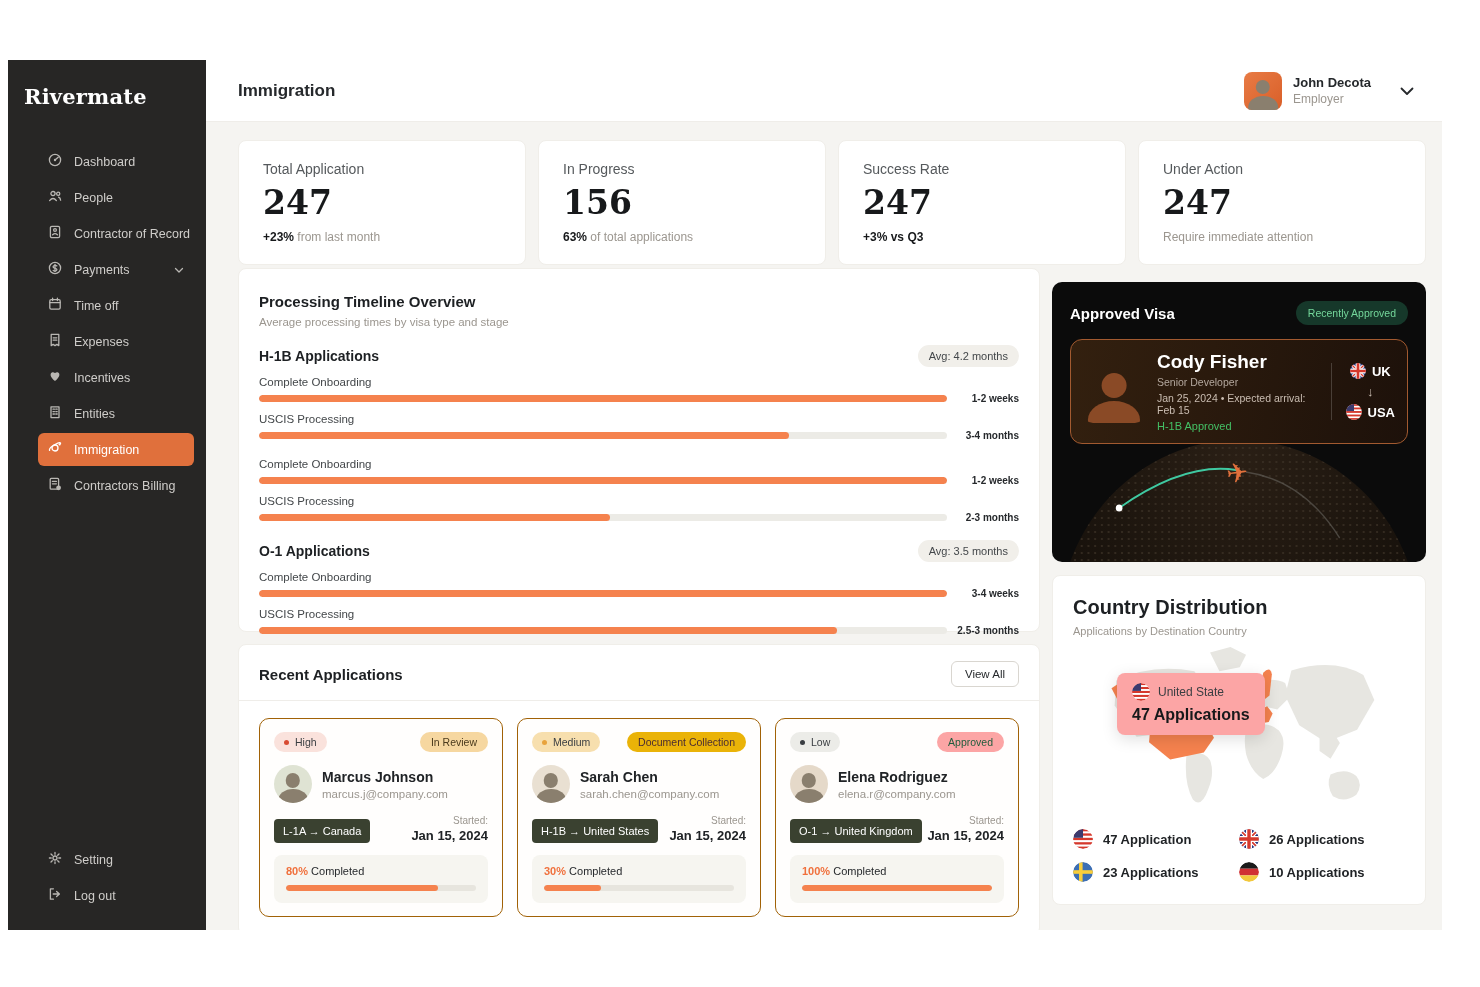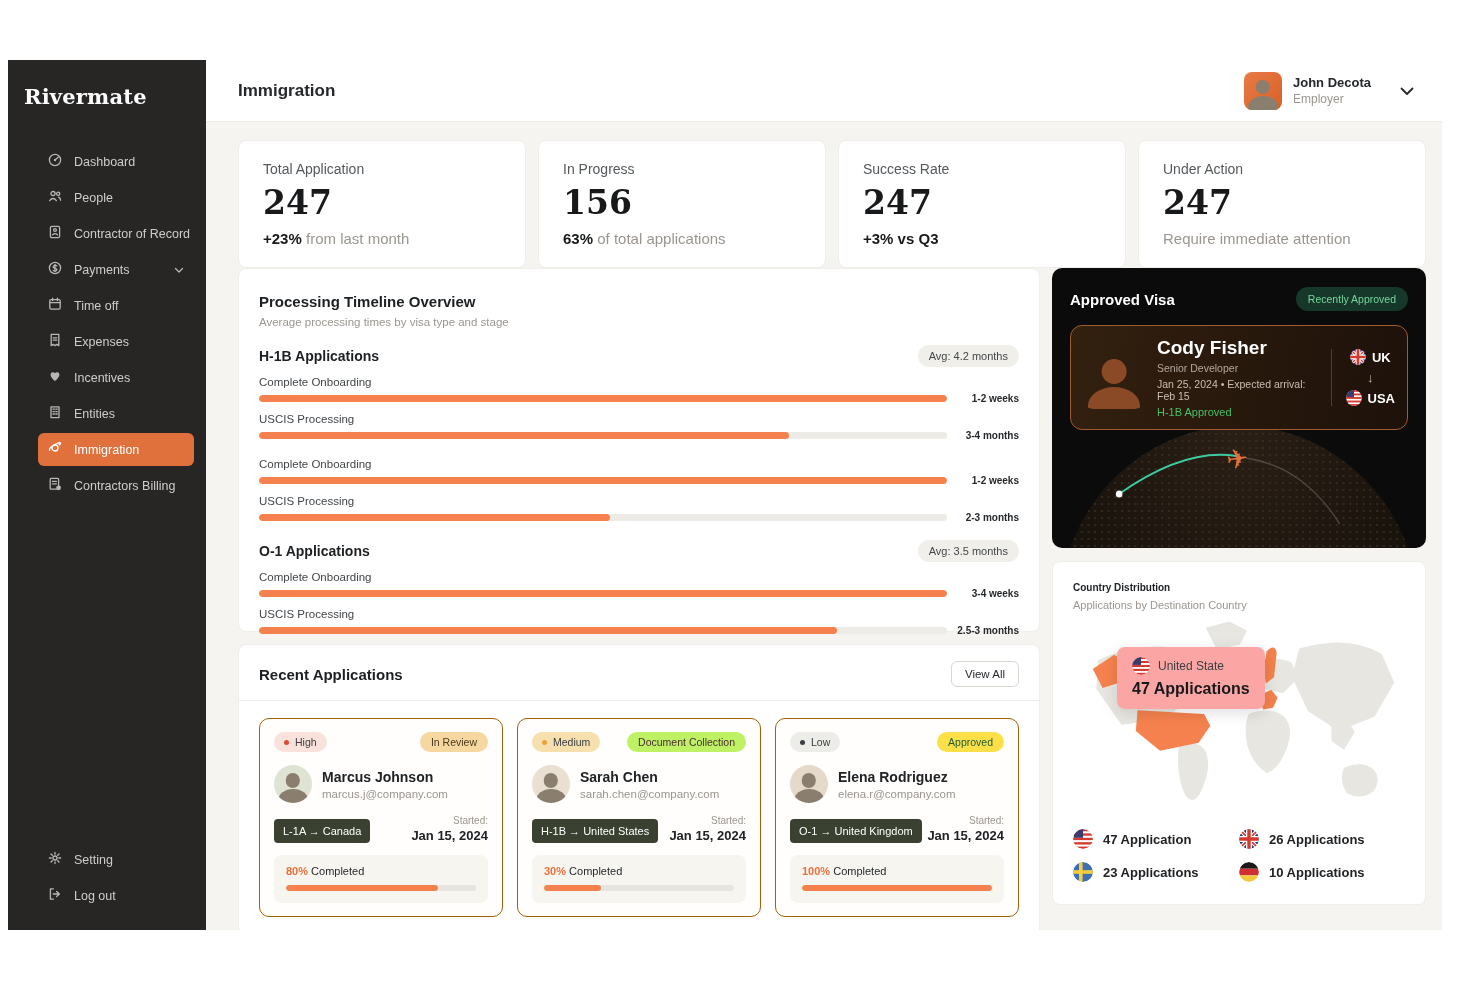--- a/index.html
+++ b/index.html
@@ -31,26 +31,26 @@
   .user-role { font-size:12px; color:#9b968f; margin-top:2px; }
   .chev { margin-left:18px; }
 
   .content { flex:1; background:#f5f4f1; padding:18px 16px 0 32px; overflow:hidden; }
 
   
   .stats-row { display:grid; grid-template-columns:repeat(4,1fr); gap:12px; height:120px; }
   .stat-card { background:#fff; border:1px solid #f0eee9; border-radius:8px; padding:20px 24px; }
   .stat-label { font-size:14px; color:#55595c; }
   .stat-value { font-family:"DejaVu Serif", serif; font-weight:bold; font-size:33px; color:#17191b; margin:6px 0 8px; }
-  .stat-note { font-size:15px; color:#9b968f; }
+  .stat-note { font-size:12px; color:#9b968f; }
   .stat-note b { color:#17191b; }
 
   .cols { display:flex; gap:12px; margin-top:8px; align-items:stretch; height:637px; }
   .col-left { width:802px; flex-shrink:0; display:flex; flex-direction:column; }
-  .col-right { flex:1; display:flex; flex-direction:column; gap:13px; min-width:0; }
+  .col-right { flex:1; display:flex; flex-direction:column; gap:13px; min-width:0;margin-top:14px; }
 
   
   .timeline-card { background:#fff; border:1px solid #f0eee9; border-radius:8px; padding:24px 20px 18px 20px; height:364px; }
   .tl-title { font-size:15px; font-weight:bold; color:#1d2023; }
   .tl-sub { font-size:11.5px; color:#9b968f; margin-top:6px; }
   .tl-group { margin-top:17px; }
   .tl-group-head { display:flex; align-items:center; justify-content:space-between; }
   .tl-group-name { font-size:14px; font-weight:bold; color:#1d2023; }
   .avg-pill { background:#f1efea; border-radius:12px; padding:5px 11px; font-size:11px; color:#43474a; }
   .tl-bar-label { font-size:11.5px; color:#43474a; margin:9px 0 5px; }
@@ -68,22 +68,22 @@
   .app-cards { display:flex; gap:14px; margin-top:17px; flex:1; }
   .app-card { flex:1; border:1px solid #a16207; border-radius:10px; padding:13px 14px; background:#fffefd; cursor:pointer; }
   .badge-row { display:flex; align-items:center; justify-content:space-between; }
   .p-badge { display:inline-flex; align-items:center; gap:6px; border-radius:12px; padding:4px 10px; font-size:10.5px; color:#3a3e42; }
   .p-dot { width:5px; height:5px; border-radius:50%; }
   .p-high { background:#fae2dc; } .p-high .p-dot { background:#d84b33; }
   .p-medium { background:#f7dfae; } .p-medium .p-dot { background:#e8a33c; }
   .p-low { background:#ececе8; background:#ecece8; } .p-low .p-dot { background:#3a3e42; }
   .s-badge { border-radius:12px; padding:4px 11px; font-size:10.5px; }
   .s-review { background:#f6d7a0; color:#4a3a1c; }
-  .s-doc { background:#bef264; color:#4a2c33; }
-  .s-approved { background:#fde047; color:#1f5c3c; }
+  .s-doc { background:#eab308; color:#4a2c33; }
+  .s-approved { background:#fca5a5; color:#1f5c3c; }
   .person-row { display:flex; align-items:center; gap:10px; margin:13px 0 12px; }
   .p-avatar { width:38px; height:38px; border-radius:50%; position:relative; overflow:hidden; flex-shrink:0; }
   .av-1 { background:#dfe3d3; } .av-2 { background:#e9e0d2; } .av-3 { background:#e5d9c9; }
   .sil::before { content:""; position:absolute; left:50%; top:22%; transform:translateX(-50%); width:38%; height:38%; border-radius:50%; background:#8a7f6e; }
   .sil::after { content:""; position:absolute; left:50%; top:64%; transform:translateX(-50%); width:78%; height:60%; border-radius:50%; background:#8a7f6e; }
   .p-name { font-size:14px; font-weight:bold; color:#202326; }
   .p-email { font-size:11.5px; color:#9b968f; margin-top:3px; }
   .visa-row { display:flex; align-items:flex-end; justify-content:space-between; }
   .visa-badge { background:#3a4130; color:#fff; font-size:11px; padding:6px 9px; border-radius:4px; white-space:nowrap; }
   .started { text-align:right; }
@@ -109,21 +109,21 @@
   .visa-role { font-size:10.5px; color:#b3a79d; margin-top:3px; }
   .visa-dates { font-size:10.5px; color:#cabdb2; margin-top:4px; }
   .visa-status { font-size:11px; color:#44c065; margin-top:4px; }
   .route { border-left:1px solid rgba(255,255,255,.18); padding-left:14px; margin-left:2px; display:flex; flex-direction:column; align-items:center; gap:5px; }
   .route-row { display:flex; align-items:center; gap:6px; font-size:13px; font-weight:bold; color:#ffffff; }
   .route-arrow { color:#cabdb2; font-size:13px; }
   .globe-svg { position:absolute; left:0; right:0; bottom:0; width:100%; height:152px; z-index:1; }
 
   
   .country-card { background:#fff; border:1px solid #f0eee9; border-radius:8px; padding:20px; flex:1; display:flex; flex-direction:column; min-height:0; }
-  .country-title { font-size:10px; font-weight:bold; color:#1d2023; }
+  .country-title { font-size:20px; font-weight:bold; color:#1d2023; }
   .country-sub { font-size:11px; color:#9b968f; margin-top:6px; }
   .map-wrap { position:relative; flex:1; margin-top:6px; min-height:0; }
   .map-svg { width:100%; height:100%; }
   .map-tooltip { position:absolute; left:44px; top:30px; background:#fca5a5; border-radius:8px; box-shadow:0 4px 16px rgba(0,0,0,.13); padding:10px 15px 11px; }
   .tip-row { display:flex; align-items:center; gap:8px; font-size:12px; color:#3a3e42; }
   .tip-count { font-size:16px; font-weight:bold; color:#17191b; margin-top:5px; }
   .legend { display:grid; grid-template-columns:1fr 1fr; row-gap:13px; margin-top:10px; padding-bottom:2px; }
   .legend-item { display:flex; align-items:center; gap:10px; font-size:13px; font-weight:bold; color:#202326; }
   .flag { border-radius:50%; flex-shrink:0; display:block; }
 </style>

